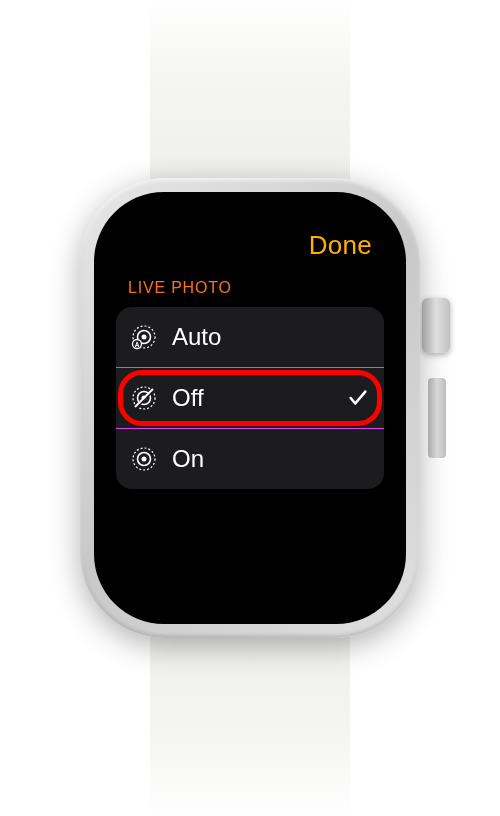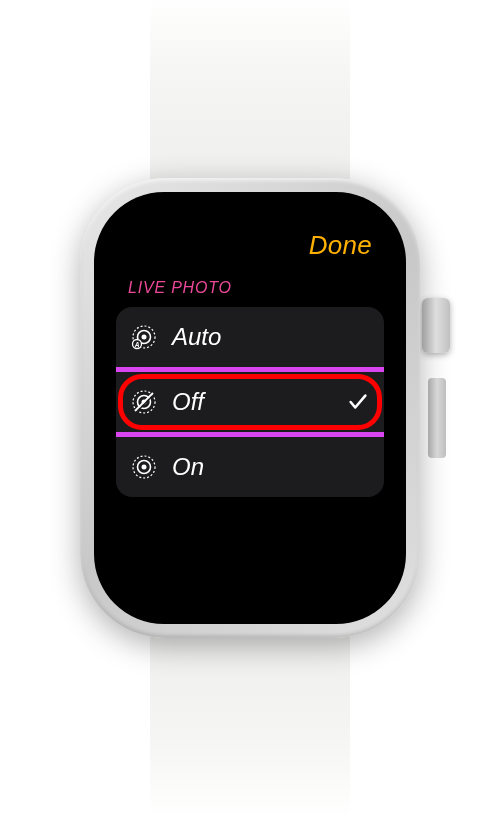--- a/index.html
+++ b/index.html
@@ -90,21 +90,20 @@
     .screen {
       position: absolute;
       top: 14px;
       left: 14px;
       right: 14px;
       bottom: 14px;
       background: #000000;
       border-radius: 70px;
       overflow: hidden;
       z-index: 3;
-      font-style: italic;
     }
     
     .screen-content {
       position: absolute;
       top: 30px;
       left: 22px;
       right: 22px;
       bottom: 30px;
       color: #ffffff;
     }
@@ -116,38 +115,38 @@
     }
     
     .done-button {
       color: #ffb000;
       font-size: 26px;
       font-weight: 400;
       letter-spacing: 0.3px;
     }
     
     .section-label {
-      color: #ec4899;
+      color: #f97316;
       font-size: 16px;
       letter-spacing: 0.8px;
       padding: 0 12px 10px 12px;
       font-weight: 400;
     }
     
     .options-list {
       background: #1c1c1e;
       border-radius: 16px;
       overflow: hidden;
     }
     
     .option-row {
       display: flex;
       align-items: center;
       padding: 16px 14px;
-      border-bottom: 5px solid #d946ef;
+      border-bottom: 1px solid #d946ef;
       position: relative;
     }
     
     .option-row:last-child {
       border-bottom: none;
     }
     
     .option-row.highlighted {
       position: relative;
     }

